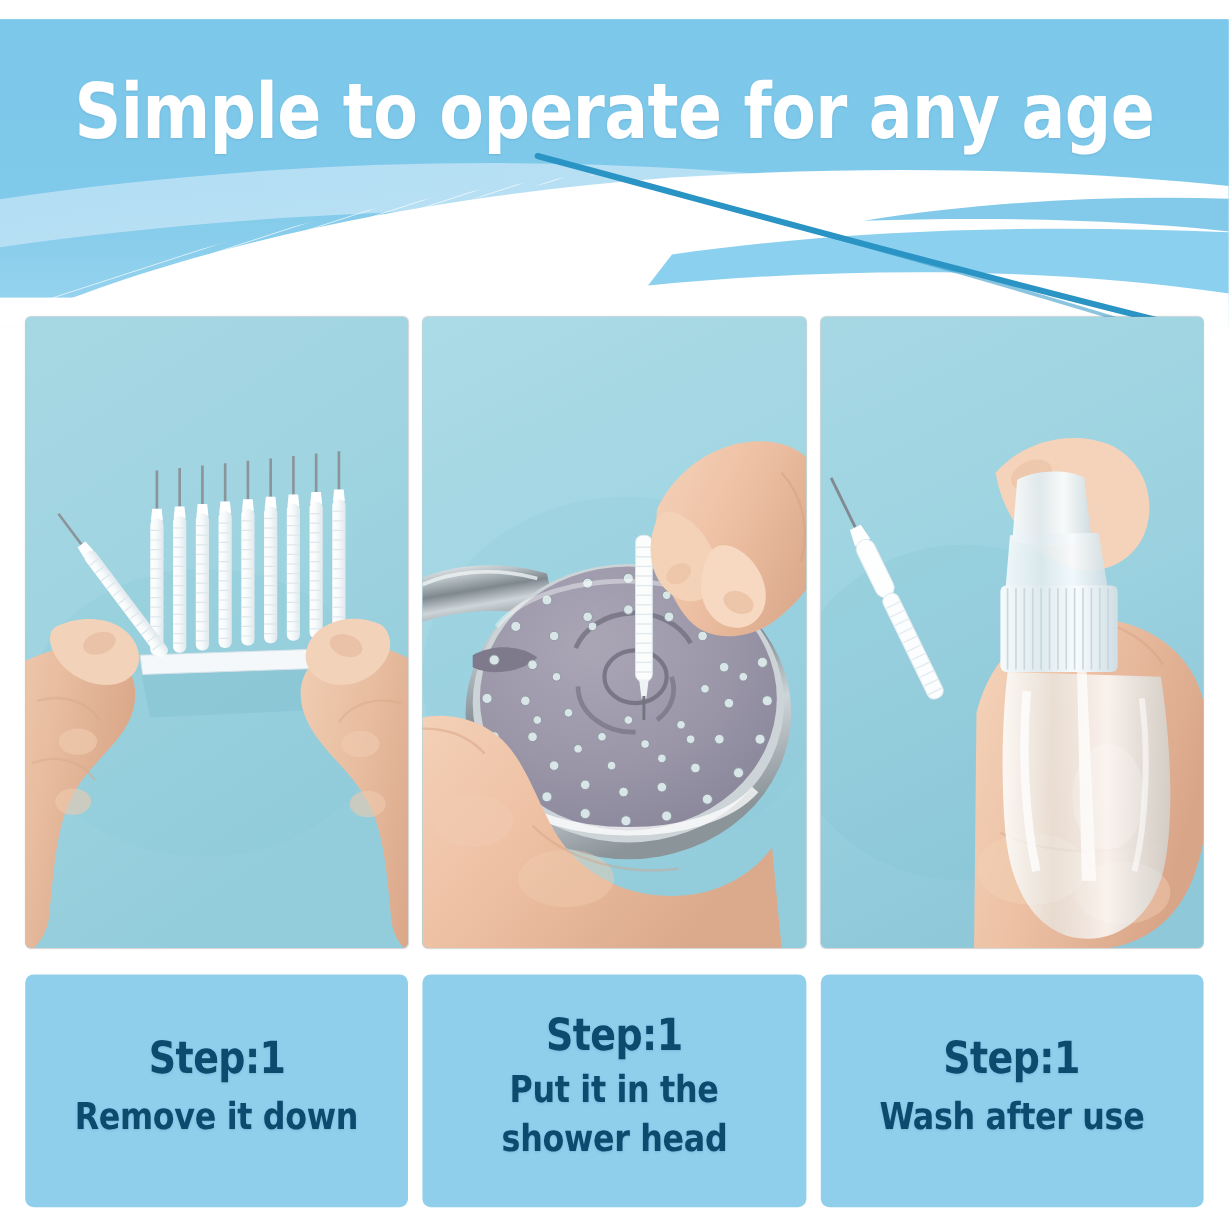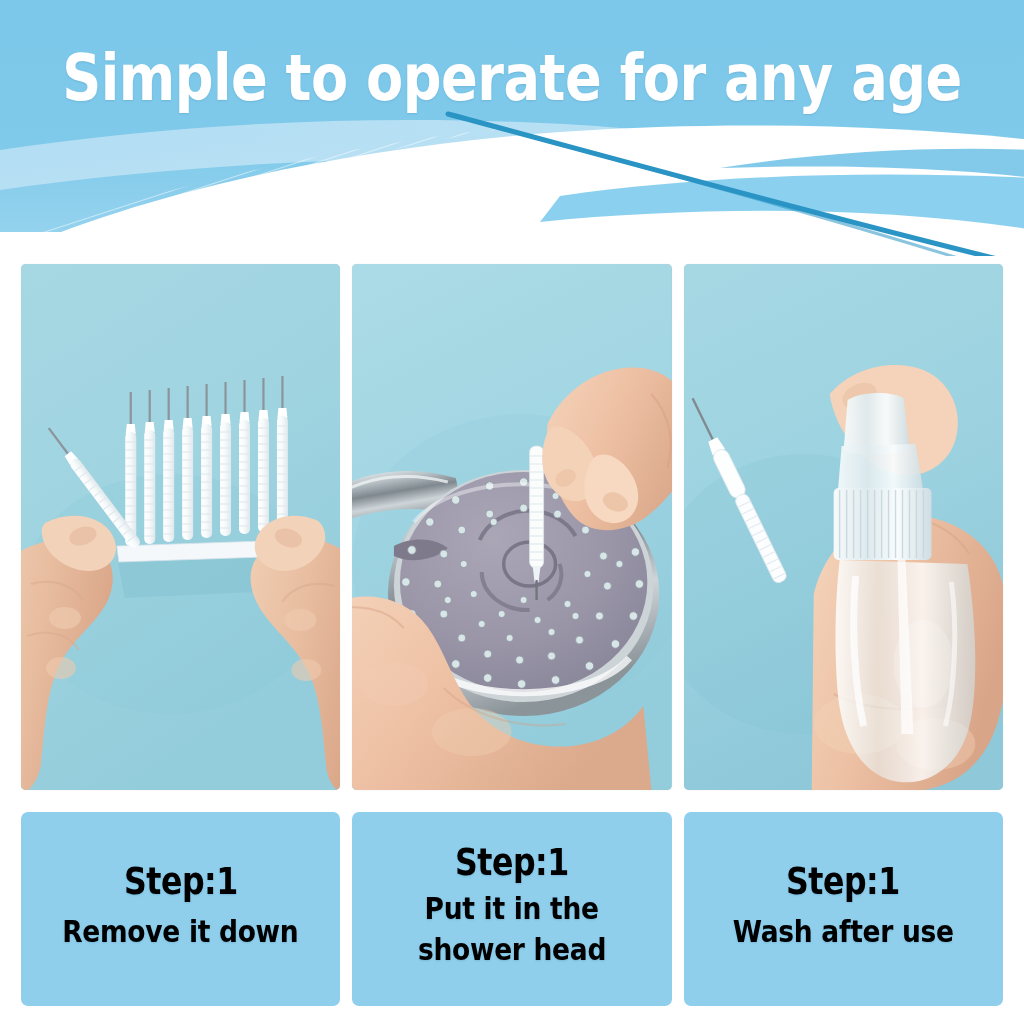--- a/index.html
+++ b/index.html
@@ -11,21 +11,21 @@
     width: 1024px;
     height: 1024px;
     overflow: hidden;
     font-family: "Liberation Sans", sans-serif;
     position: relative;
   }
 
   
   .header {
     position: absolute;
-    left: 0; top: 0;
+    left: 0; top: 16px;
     width: 1024px;
     height: 256px;
     overflow: hidden;
     background: linear-gradient(180deg, #7cc8ea 0%, #79c6e9 46%, #8ed0ee 62%, #ffffff 100%);
   }
   .header-svg {
     position: absolute;
     left: 0; top: 0;
     width: 1024px;
     height: 256px;
@@ -84,21 +84,21 @@
     width: 319.3px;
     height: 194px;
     border-radius: 7px;
     background: #8fcfec;
     display: flex;
     flex-direction: column;
     align-items: center;
     justify-content: center;
     box-sizing: border-box;
     padding: 6px 10px 14px;
-    color: #000000;
+    color: #0c4a6e;
     text-align: center;
     font-family: "Liberation Sans Narrow", "DejaVu Sans Condensed", "Liberation Sans", sans-serif;
     font-weight: bold;
     text-shadow: 0 1px 2px rgba(70,140,180,0.30);
   }
   .caption .step {
     font-size: 37px;
     line-height: 46px;
     letter-spacing: -0.5px;
     transform: scaleX(0.95);

